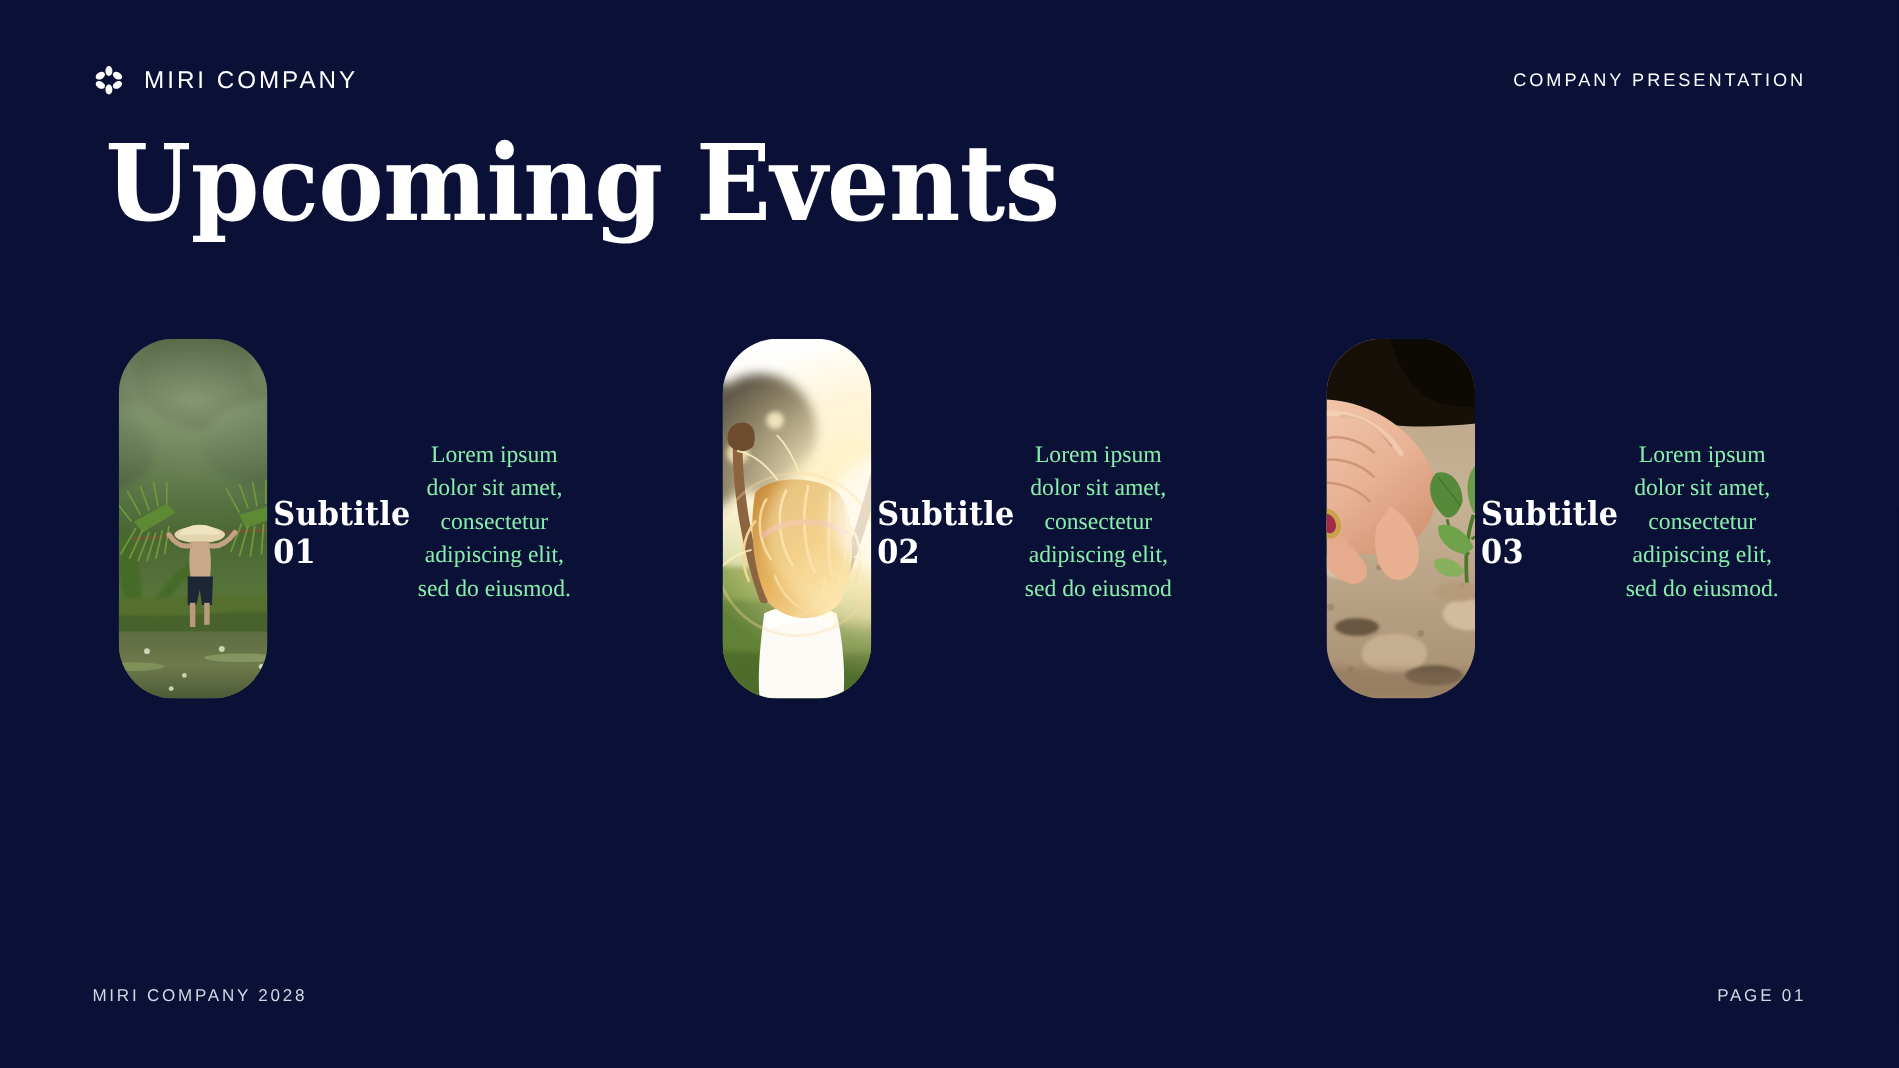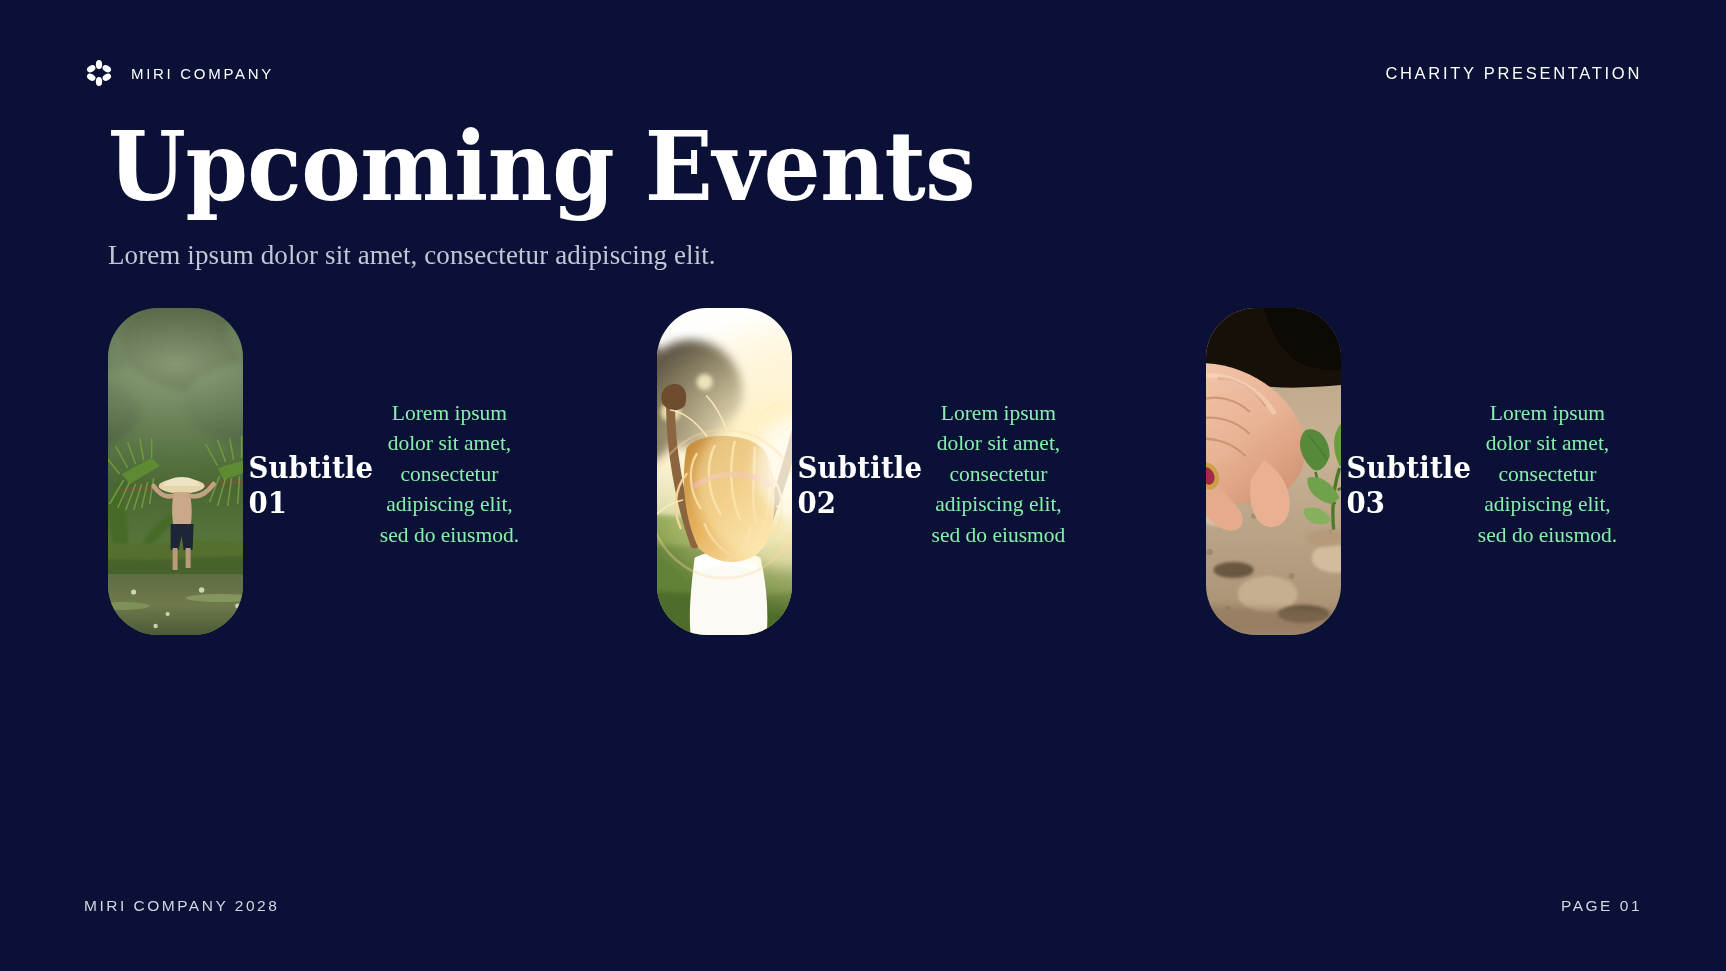--- a/index.html
+++ b/index.html
@@ -16,30 +16,30 @@
   }
 
   
   .header {
     position:absolute; top:58px; left:84px; right:84px;
     display:flex; align-items:center; justify-content:space-between;
   }
   .brand { display:flex; align-items:center; gap:17px; }
   .brand-mark { width:30px; height:30px; display:block; flex:none; }
   .brand-name {
-    color:#ffffff; font-size:15px; letter-spacing:2.7px;
+    color:#ffffff; font-size:22px; letter-spacing:2.7px;
     font-weight:400;
   }
   .header-eyebrow {
     color:#ffffff; font-size:16.5px; letter-spacing:2.7px;
     font-weight:400;
   }
 
   
-  .title-block { position:absolute; top:118px; left:108px; }
+  .title-block { position:absolute; top:118px; left:96px; }
   .slide-title {
     font-family:"DejaVu Serif", serif;
     color:#ffffff;
     font-size:96px;
     line-height:1.02;
     font-weight:700;
     letter-spacing:-0.5px;
     transform:scaleX(0.93);
     transform-origin:left center;
   }
@@ -110,26 +110,25 @@
           <ellipse cx="50" cy="78" rx="10.5" ry="15"></ellipse>
           <ellipse cx="24" cy="36" rx="10.5" ry="15" transform="rotate(60 24 36)"></ellipse>
           <ellipse cx="76" cy="64" rx="10.5" ry="15" transform="rotate(60 76 64)"></ellipse>
           <ellipse cx="24" cy="64" rx="10.5" ry="15" transform="rotate(-60 24 64)"></ellipse>
           <ellipse cx="76" cy="36" rx="10.5" ry="15" transform="rotate(-60 76 36)"></ellipse>
         </g>
       </svg>
       <span class="brand-name">MIRI COMPANY</span>
     </div>
 
-    <span class="header-eyebrow">CHARITY PRESENTATION</span>
+    <span class="header-eyebrow">COMPANY PRESENTATION</span>
   </div>
 
   <div class="title-block">
     <div class="slide-title">Upcoming Events</div>
-    <div class="slide-subtitle">Lorem ipsum dolor sit amet, consectetur adipiscing elit.</div>
   </div>
 
   <div class="cards">
 
     <div class="card">
       <div class="card-media">
         <svg viewBox="0 0 412 327" preserveAspectRatio="xMidYMid slice">
           <defs>
             <linearGradient id="c1sky" x1="0" y1="0" x2="0" y2="1">
               <stop offset="0" stop-color="#2c4224"></stop>

